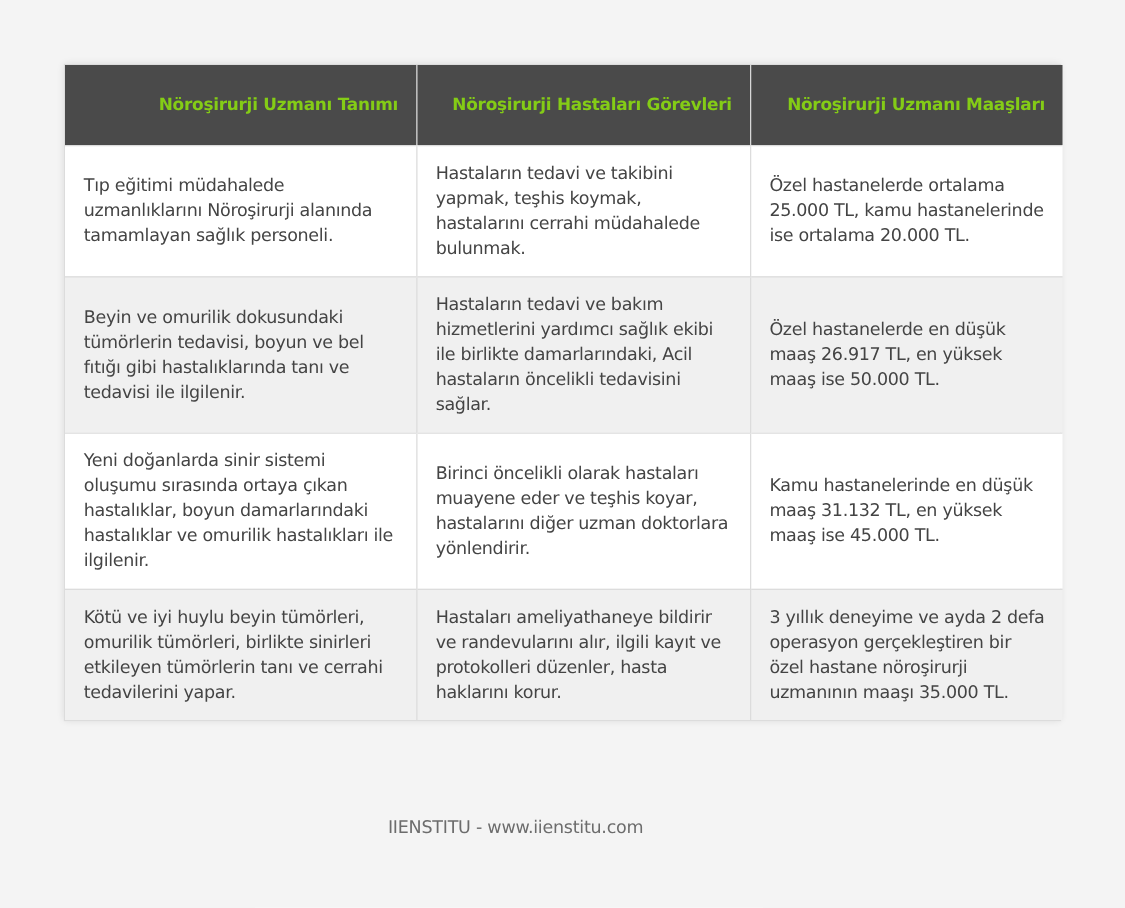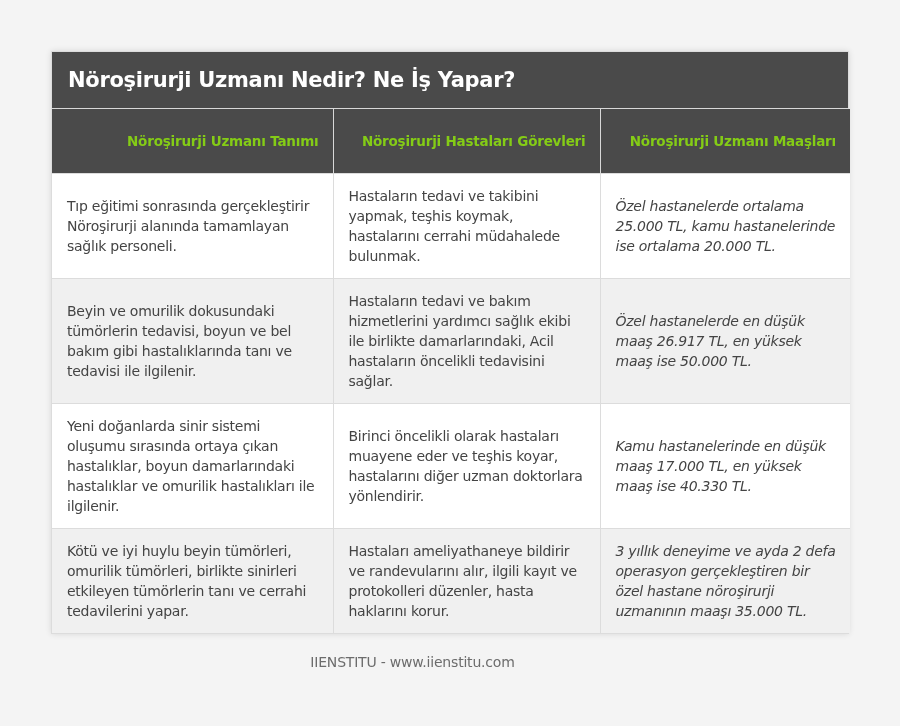--- a/index.html
+++ b/index.html
@@ -55,72 +55,69 @@
     tbody td {
       font-size: 14px;
       color: #444444;
       line-height: 20px;
       vertical-align: middle;
       padding: 0 14px 0 15px;
       border-right: 1px solid #dcdcdc;
       border-top: 1px solid #dcdcdc;
       letter-spacing: -0.25px;
     }
-    tbody td:last-child { border-right: none; font-style: italic; }
+    tbody td:last-child { border-right: none; }
     tbody tr.odd td { background: #ffffff; }
     tbody tr.even td { background: #f0f0f0; }
     tbody tr.r1 td { height: 105px; }
     tbody tr.r2 td { height: 125px; }
     tbody tr.r3 td { height: 125px; }
     tbody tr.r4 td { height: 105px; }
     .footer {
       position: absolute;
       left: 0; top: 654px;
       width: 825px;
       text-align: center;
       font-size: 14px;
       color: #6c6c6c;
       letter-spacing: -0.2px;
     }
   </style>
 </head>
 <body>
 
 <div class="card">
-  <div class="title-bar">
-    <h1>Nöroşirurji Uzmanı Nedir? Ne İş Yapar?</h1>
-  </div>
   <table>
     <colgroup>
         <col class="c1">
         <col class="c2">
         <col class="c3">
       </colgroup>
     <thead>
       <tr>
         <th>Nöroşirurji Uzmanı Tanımı</th>
         <th>Nöroşirurji Hastaları Görevleri</th>
         <th>Nöroşirurji Uzmanı Maaşları</th>
       </tr>
     </thead>
     <tbody>
       <tr class="odd r1">
-        <td>Tıp eğitimi sonrasında gerçekleştirir Nöroşirurji alanında tamamlayan sağlık personeli.</td>
+        <td>Tıp eğitimi müdahalede uzmanlıklarını Nöroşirurji alanında tamamlayan sağlık personeli.</td>
         <td>Hastaların tedavi ve takibini yapmak, teşhis koymak, hastalarını cerrahi müdahalede bulunmak.</td>
         <td>Özel hastanelerde ortalama 25.000 TL, kamu hastanelerinde ise ortalama 20.000 TL.</td>
       </tr>
       <tr class="even r2">
-        <td>Beyin ve omurilik dokusundaki tümörlerin tedavisi, boyun ve bel bakım gibi hastalıklarında tanı ve tedavisi ile ilgilenir.</td>
+        <td>Beyin ve omurilik dokusundaki tümörlerin tedavisi, boyun ve bel fıtığı gibi hastalıklarında tanı ve tedavisi ile ilgilenir.</td>
         <td>Hastaların tedavi ve bakım hizmetlerini yardımcı sağlık ekibi ile birlikte damarlarındaki, Acil hastaların öncelikli tedavisini sağlar.</td>
         <td>Özel hastanelerde en düşük maaş 26.917 TL, en yüksek maaş ise 50.000 TL.</td>
       </tr>
       <tr class="odd r3">
         <td>Yeni doğanlarda sinir sistemi oluşumu sırasında ortaya çıkan hastalıklar, boyun damarlarındaki hastalıklar ve omurilik hastalıkları ile ilgilenir.</td>
         <td>Birinci öncelikli olarak hastaları muayene eder ve teşhis koyar, hastalarını diğer uzman doktorlara yönlendirir.</td>
-        <td>Kamu hastanelerinde en düşük maaş 17.000 TL, en yüksek maaş ise 40.330 TL.</td>
+        <td>Kamu hastanelerinde en düşük maaş 31.132 TL, en yüksek maaş ise 45.000 TL.</td>
       </tr>
       <tr class="even r4">
         <td>Kötü ve iyi huylu beyin tümörleri, omurilik tümörleri, birlikte sinirleri etkileyen tümörlerin tanı ve cerrahi tedavilerini yapar.</td>
         <td>Hastaları ameliyathaneye bildirir ve randevularını alır, ilgili kayıt ve protokolleri düzenler, hasta haklarını korur.</td>
         <td>3 yıllık deneyime ve ayda 2 defa operasyon gerçekleştiren bir özel hastane nöroşirurji uzmanının maaşı 35.000 TL.</td>
       </tr>
     </tbody>
   </table>
 </div>
 

